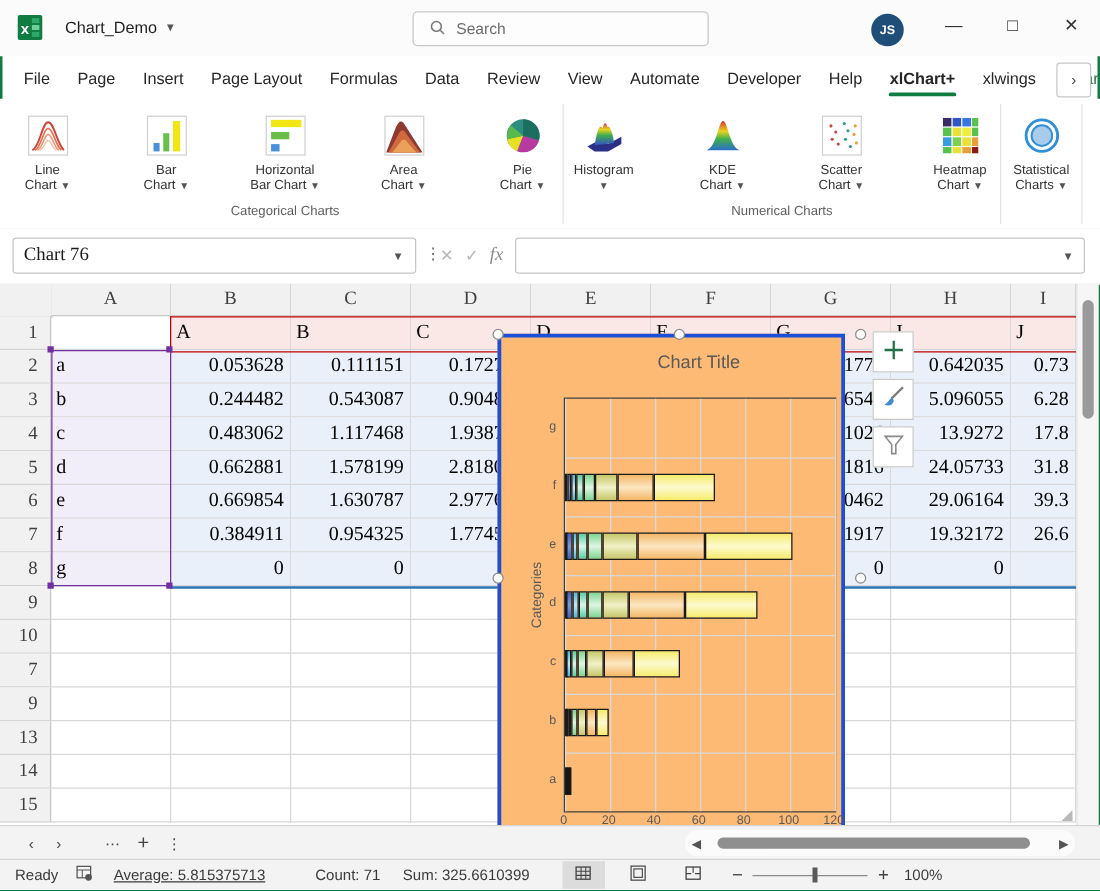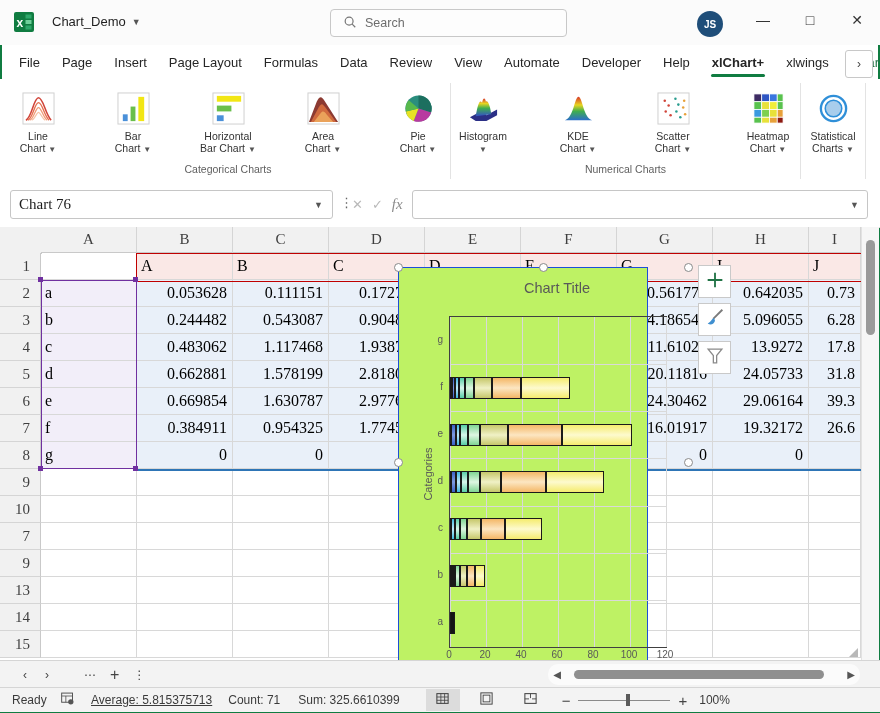--- a/index.html
+++ b/index.html
@@ -60,21 +60,21 @@
   #select-all .tri{position:absolute;right:3px;bottom:3px;width:0;height:0;border-left:9px solid transparent;border-bottom:9px solid #b8b8b8;}
   .cell{border-right:1px solid #d8d8d8;border-bottom:1px solid #d8d8d8;font-family:"Liberation Serif",serif;
       font-size:16px;color:#000;display:flex;align-items:center;overflow:hidden;}
   .cell.num{justify-content:flex-end;padding-right:5px;}
   .cell.txt{justify-content:flex-start;padding-left:4px;}
   .fill-pink{background:#fae8e6;}
   .fill-blue{background:#e9f0f9;}
   .fill-purple{background:#f2eef9;}
   .rangebox{position:absolute;pointer-events:none;}
   .handle-sq{position:absolute;width:5px;height:5px;}
-  #big-chart{left:398px;top:267px;width:250px;height:400px;background:#bef264;border:1px solid #1d4ed8;z-index:6;box-sizing:border-box;}
+  #big-chart{left:398px;top:267px;width:278px;height:400px;background:#fdba74;border:3px solid #1d4ed8;z-index:6;box-sizing:border-box;}
   #big-chart .bc-title{position:absolute;left:50px;top:12px;width:216px;text-align:center;color:#595959;font-size:14.5px;}
   #bc-plot{position:absolute;left:50px;top:48px;width:216px;height:330px;border:1px solid #404040;}
   .bc-vgrid{position:absolute;top:0;height:100%;width:1px;background:#d9d9d9;}
   .bc-hgrid{position:absolute;left:0;width:100%;height:1px;background:#d9d9d9;}
   .bc-bar-seg{position:absolute;box-sizing:border-box;border:1px solid #1a1a1a;}
   .bc-cat{position:absolute;left:8px;width:36px;text-align:right;font-size:10px;color:#595959;}
   .bc-xtick{position:absolute;top:381px;width:30px;margin-left:-15px;text-align:center;font-size:10px;color:#595959;}
   #bc-ylabel{position:absolute;left:2px;top:200px;transform:rotate(-90deg);transform-origin:center;font-size:11px;color:#595959;}
   .sel-handle{position:absolute;width:9px;height:9px;border-radius:50%;background:#fff;border:1.5px solid #8a8a8a;z-index:7;box-sizing:border-box;}
   .float-btn{position:absolute;width:31px;height:31px;background:#fff;border:1px solid #c9c9c9;z-index:8;
@@ -652,21 +652,21 @@
     <div class="item" style="margin-left:8px;">
       <span><svg viewBox="0 0 18 18">
             <rect x="2" y="2.5" width="13" height="11" fill="none" stroke="#555" stroke-width="1.2"></rect>
             <path d="M2 6 H15 M7 6 V13.5" stroke="#555" stroke-width="1"></path>
             <circle cx="13" cy="13" r="3.2" fill="#555"></circle>
           </svg></span>
     </div>
     <div class="item" style="margin-left:16px;text-decoration:underline;">
         <span>Average: 5.815375713</span>
       </div>
-    <div class="item" style="margin-left:16px;">
+    <div class="item" style="margin-left:40px;">
         <span>Count: 71</span>
       </div>
     <div class="item" style="margin-left:18px;">
         <span>Sum: 325.6610399</span>
       </div>
     <div class="viewbtn active" style="margin-left:26px;">
       <span><svg viewBox="0 0 20 20">
             <rect x="2.5" y="3.5" width="15" height="13" fill="none" stroke="#444" stroke-width="1.4"></rect>
             <path d="M2.5 8 H17.5 M2.5 12.4 H17.5 M7.8 3.5 V16.5 M12.8 3.5 V16.5" stroke="#444" stroke-width="1.1"></path>
           </svg></span>

